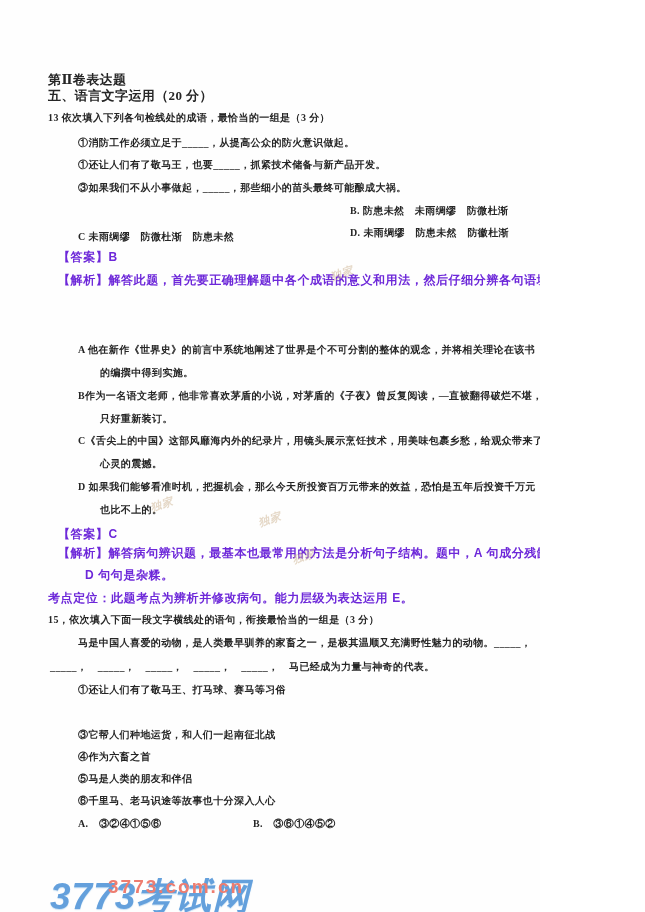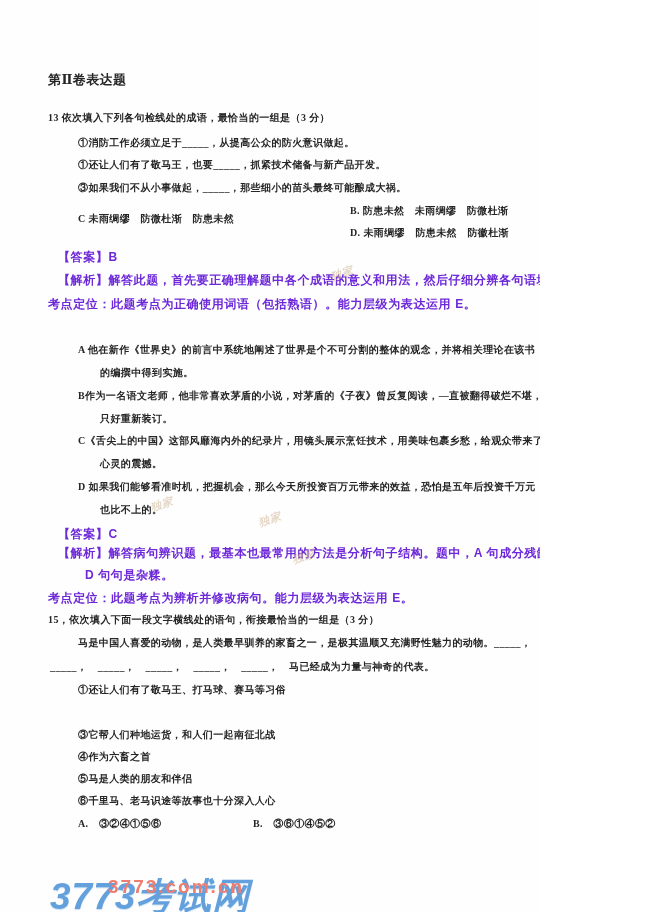--- a/index.html
+++ b/index.html
@@ -60,31 +60,31 @@
     letter-spacing:2px;
     color:#ee7d70;
   }
 </style>
 </head>
 <body>
 
 <div class="page">
 
   <div class="l sec" style="left:48px;top:72px">第Ⅱ卷表达题</div>
+  <div class="l sec" style="left:48px;top:88px">五、语言文字运用（20 分）</div>
 
   <div class="l" style="left:48px;top:112px">13 依次填入下列各句检线处的成语，最恰当的一组是（3 分）</div>
   <div class="l" style="left:78px;top:137px">①消防工作必须立足于_____，从提高公众的防火意识做起。</div>
   <div class="l" style="left:78px;top:159px">①还让人们有了敬马王，也要_____，抓紧技术储备与新产品开发。</div>
   <div class="l" style="left:78px;top:182px">③如果我们不从小事做起，_____，那些细小的苗头最终可能酿成大祸。</div>
   <div class="l" style="left:350px;top:205px">B. 防患未然　未雨绸缪　防微杜渐</div>
-  <div class="l" style="left:78px;top:213px">C 未雨绸缪　防微杜渐　防患未然</div>
+  <div class="l" style="left:78px;top:231px">C 未雨绸缪　防微杜渐　防患未然</div>
   <div class="l" style="left:350px;top:227px">D. 未雨绸缪　防患未然　防徽杜渐</div>
   <div class="l red" style="left:58px;top:250px">【答案】B</div>
   <div class="l red" style="left:58px;top:273px">【解析】解答此题，首先要正确理解题中各个成语的意义和用法，然后仔细分辨各句语境。</div>
-  <div class="l red" style="left:48px;top:297px">考点定位：此题考点为正确使用词语（包括熟语）。能力层级为表达运用 E。</div>
 
   <div class="l" style="left:78px;top:344px">A 他在新作《世界史》的前言中系统地阐述了世界是个不可分割的整体的观念，并将相关理论在该书</div>
   <div class="l" style="left:100px;top:367px">的编撰中得到实施。</div>
   <div class="l" style="left:78px;top:390px">B作为一名语文老师，他非常喜欢茅盾的小说，对茅盾的《子夜》曾反复阅读，—直被翻得破烂不堪，</div>
   <div class="l" style="left:100px;top:413px">只好重新装订。</div>
   <div class="l" style="left:78px;top:435px">C《舌尖上的中国》这部风靡海内外的纪录片，用镜头展示烹饪技术，用美味包裹乡愁，给观众带来了</div>
   <div class="l" style="left:100px;top:458px">心灵的震撼。</div>
   <div class="l" style="left:78px;top:481px">D 如果我们能够看准时机，把握机会，那么今天所投资百万元带来的效益，恐怕是五年后投资千万元</div>
   <div class="l" style="left:100px;top:504px">也比不上的。</div>
   <div class="l red" style="left:58px;top:527px">【答案】C</div>

